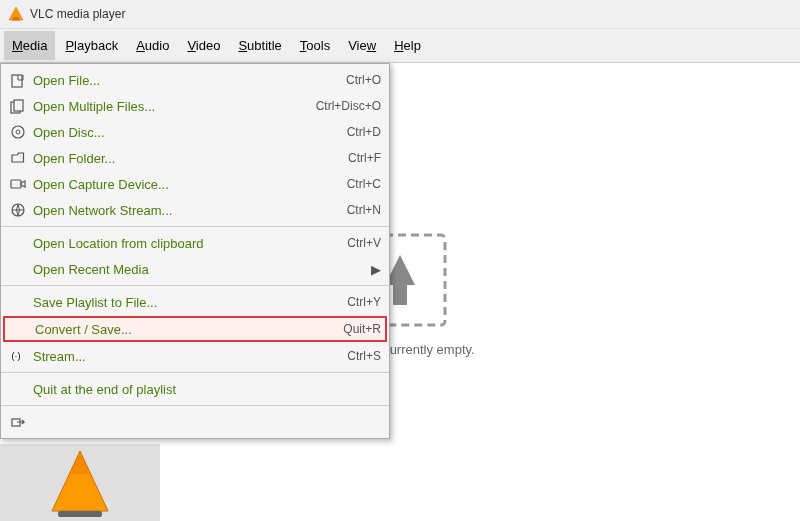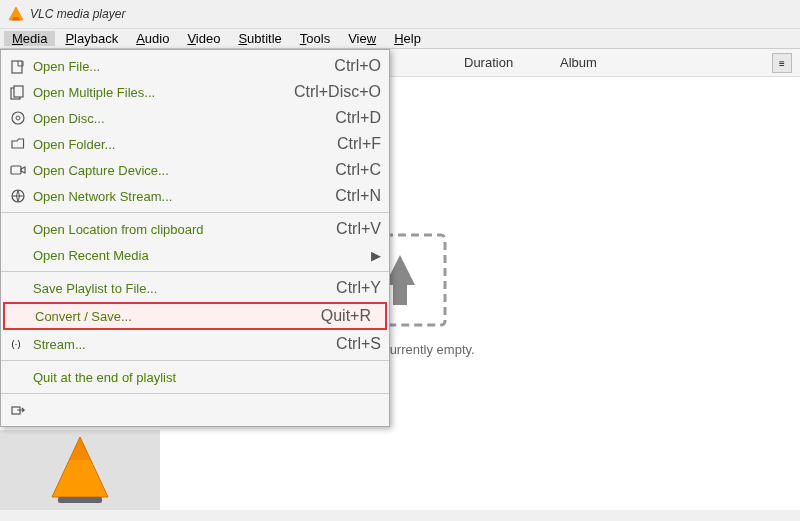--- a/index.html
+++ b/index.html
@@ -14,41 +14,40 @@
     }
 
     
     .title-bar {
       background: #f0f0f0;
       padding: 6px 8px;
       display: flex;
       align-items: center;
       gap: 6px;
       border-bottom: 1px solid #ddd;
-      font-style: italic;
     }
     .title-bar-icon {
       width: 16px;
       height: 16px;
     }
     .title-bar-text {
       font-size: 12px;
       color: #333;
     }
 
     
     .menu-bar {
       background: #f0f0f0;
       padding: 2px 4px;
       display: flex;
       gap: 2px;
       border-bottom: 1px solid #ccc;
     }
     .menu-item {
-      padding: 0 8px;
+      padding: 7px 8px;
       cursor: pointer;
       font-size: 13px;
       color: #000;
     }
     .menu-item.active {
       background: #d0d0d0;
     }
 
     
     .main-content {
@@ -74,21 +73,21 @@
       align-items: center;
       padding: 4px 8px 4px 32px;
       cursor: pointer;
       position: relative;
       min-height: 26px;
     }
     .dropdown-item.convert-save {
       border: 2px solid #d9363e;
       background: #fff0f0;
       margin: 1px 2px;
-      padding: 3px 14px 3px 30px;
+      padding: 3px 4px 3px 30px;
     }
     .dropdown-item.separator {
       border-top: 1px solid #ccc;
       margin: 3px 0;
       padding: 0;
       min-height: 0;
       height: 0;
       cursor: default;
     }
     .dropdown-item .item-icon {
@@ -101,21 +100,21 @@
       justify-content: center;
       font-size: 14px;
     }
     .dropdown-item .item-label {
       flex: 1;
       color: #4d7c0f;
     }
     .dropdown-item .item-shortcut {
       color: #555;
       margin-left: 20px;
-      font-size: 16px;
+      font-size: 12px;
     }
     .dropdown-item .item-arrow {
       color: #555;
       margin-left: 10px;
     }
 
     
     .playlist-area {
       position: absolute;
       left: 0;
@@ -167,28 +166,20 @@
   <div class="menu-item"><span style="text-decoration:underline">S</span>ubtitle</div>
   <div class="menu-item"><span style="text-decoration:underline">T</span>ools</div>
   <div class="menu-item">Vie<span style="text-decoration:underline">w</span></div>
   <div class="menu-item"><span style="text-decoration:underline">H</span>elp</div>
 </div>
 
 <div class="main-content">
 
   <div class="playlist-area">
 
-    <div style="display:flex; border-bottom:1px solid #ddd; background:#f5f5f5; padding:4px 8px; position:relative; min-height:28px; align-items:center;">
-      <div style="position:absolute; left:464px; font-size:13px; color:#333;">Duration</div>
-      <div style="position:absolute; left:560px; font-size:13px; color:#333;">Album</div>
-
-      <div style="position:absolute; right:8px; top:4px;">
-        <button style="width:20px; height:20px; background:#e8e8e8; border:1px solid #bbb; cursor:pointer; font-size:10px; display:flex; align-items:center; justify-content:center; padding:0;">≡</button>
-      </div>
-    </div>
 
     <div class="playlist-empty">
 
       <svg class="drop-arrow" viewBox="0 0 100 100">
 
         <rect x="5" y="5" width="90" height="90" fill="none" stroke="#999" stroke-width="3" stroke-dasharray="8,5" rx="4"></rect>
 
         <polygon points="50,25 35,55 43,55 43,75 57,75 57,55 65,55" fill="#888"></polygon>
       </svg>
       <span class="playlist-empty-text">Playlist is currently empty.</span>

